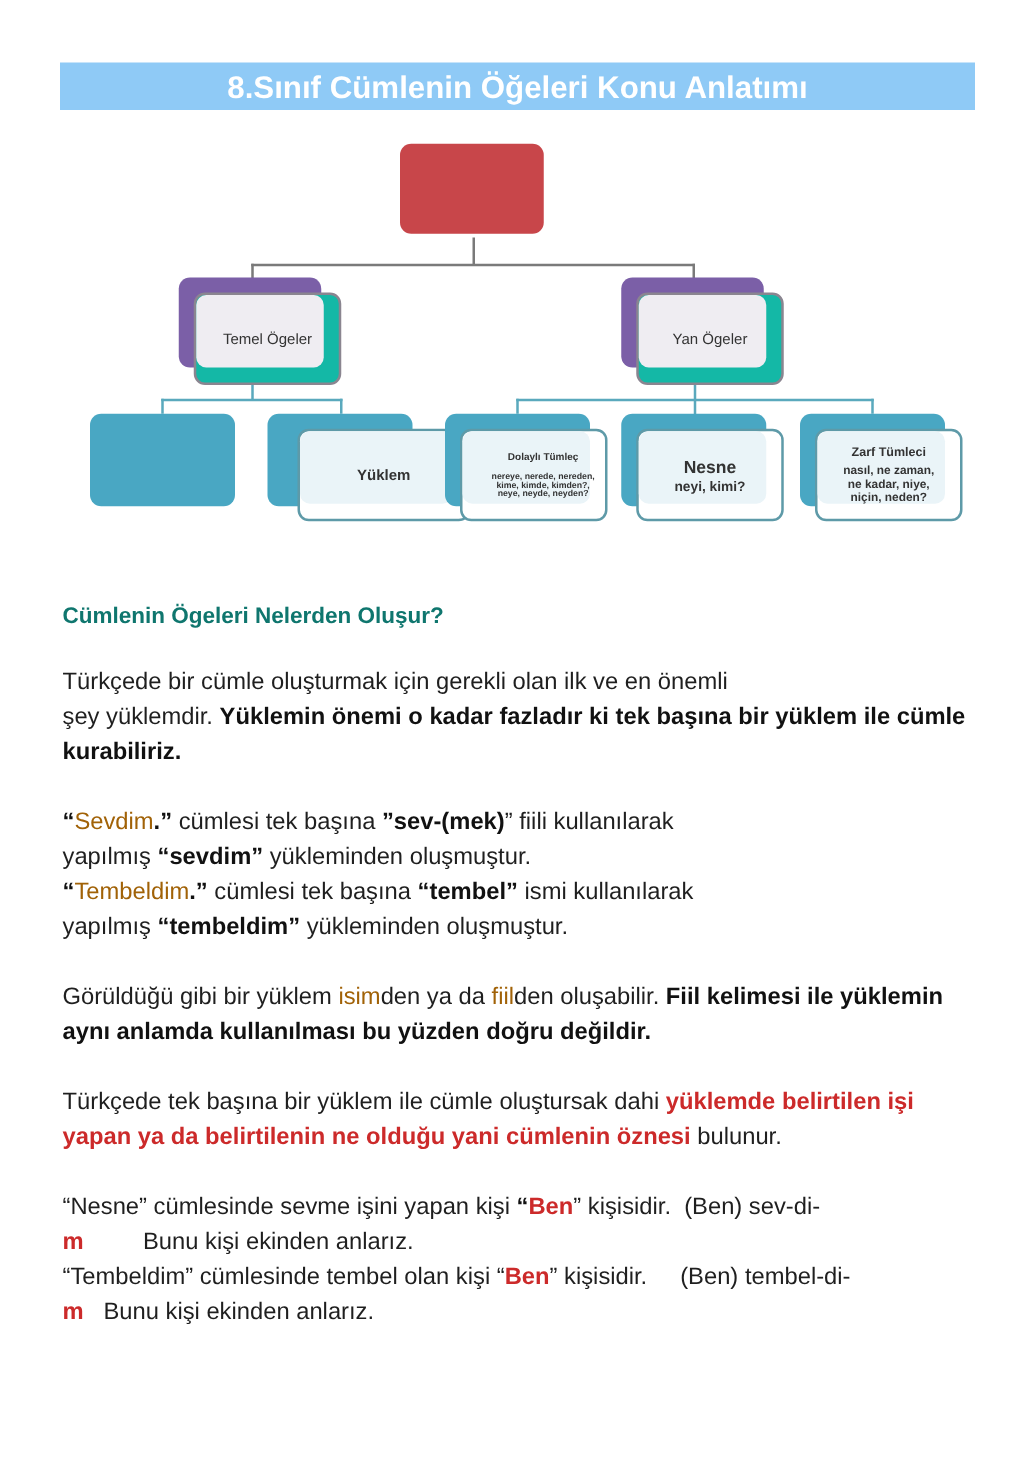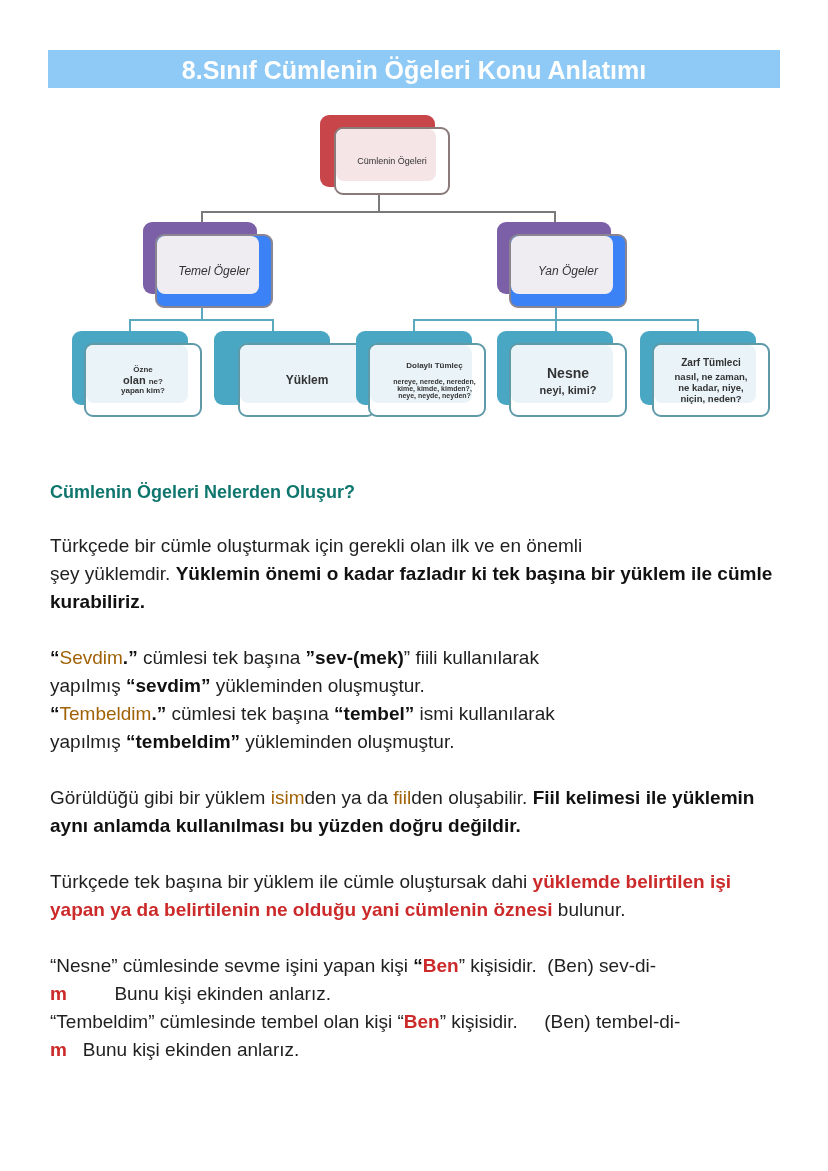--- a/index.html
+++ b/index.html
@@ -20,21 +20,21 @@
                    display: flex; flex-direction: column; align-items: center; justify-content: center;
                    text-align: center; box-sizing: border-box; }
     .node .front .inner { position: absolute; left: 0; top: 0; right: 12px; bottom: 12px; border-radius: 8px; }
     .node .front .txt { position: relative; z-index: 2; color: #333; }
 
     .red .back { background: #c8464a; }
     .red .front { background: #ffffff; border-color: #8a7a7a; }
     .red .front .inner { background: #f5e5e6; }
 
     .purple .back { background: #7b5fa7; }
-    .purple .front { background: #3b82f6; border-color: #8a8590; font-style: italic; }
+    .purple .front { background: #14b8a6; border-color: #8a8590; }
     .purple .front .inner { background: #efedf2; }
 
     .teal-n .back { background: #49a7c3; }
     .teal-n .front { background: #ffffff; border-color: #5e9aa8; }
     .teal-n .front .inner { background: #eaf4f8; }
 
     .t-small { font-size: 9px; }
     .t-med { font-size: 12px; }
     .t-bold { font-weight: bold; }
 
@@ -64,52 +64,39 @@
   <div class="line teal" style="left:129px; top:319px; width:2px; height:12px;"></div>
   <div class="line teal" style="left:272px; top:319px; width:2px; height:12px;"></div>
 
   <div class="line teal" style="left:555px; top:300px; width:2px; height:40px;"></div>
   <div class="line teal" style="left:413px; top:319px; width:286px; height:2px;"></div>
   <div class="line teal" style="left:413px; top:319px; width:2px; height:12px;"></div>
   <div class="line teal" style="left:697px; top:319px; width:2px; height:12px;"></div>
 
   <div class="node red" style="left:320px; top:115px; width:130px; height:80px;">
     <div class="back" style="width:115px; height:72px;"></div>
-    <div class="front" style="left:14px; top:12px; width:116px; height:68px;">
-      <div class="inner"></div>
-      <span class="txt t-small">Cümlenin Ögeleri</span>
-    </div>
   </div>
 
   <div class="node purple" style="left:143px; top:222px; width:130px; height:86px;">
     <div class="back" style="width:114px; height:72px;"></div>
     <div class="front" style="left:12px; top:12px; width:118px; height:74px;">
       <div class="inner"></div>
       <span class="txt t-med">Temel Ögeler</span>
     </div>
   </div>
   <div class="node purple" style="left:497px; top:222px; width:130px; height:86px;border-radius:11px;">
     <div class="back" style="width:114px; height:72px;"></div>
     <div class="front" style="left:12px; top:12px; width:118px; height:74px;">
       <div class="inner"></div>
       <span class="txt t-med">Yan Ögeler</span>
     </div>
   </div>
 
   <div class="node teal-n" style="left:72px; top:331px; width:130px; height:86px;">
     <div class="back" style="width:116px; height:74px;"></div>
-    <div class="front" style="left:12px; top:12px; width:118px; height:74px;">
-      <div class="inner"></div>
-      <span class="txt t-bold" style="font-size:8px;">Özne</span>
-      <span class="txt t-bold" style="font-size:11px;">
-        <span>olan</span>
-        <span style="font-size:8px;">ne?</span>
-      </span>
-      <span class="txt t-bold" style="font-size:8px;">yapan kim?</span>
-    </div>
   </div>
   <div class="node teal-n" style="left:214px; top:331px; width:130px; height:86px;">
     <div class="back" style="width:116px; height:74px;"></div>
     <div class="front" style="left:24px; top:12px; width:138px; height:74px;">
       <div class="inner"></div>
       <span class="txt t-bold t-med">Yüklem</span>
     </div>
   </div>
 
   <div class="node teal-n" style="left:356px; top:331px; width:130px; height:86px;">

